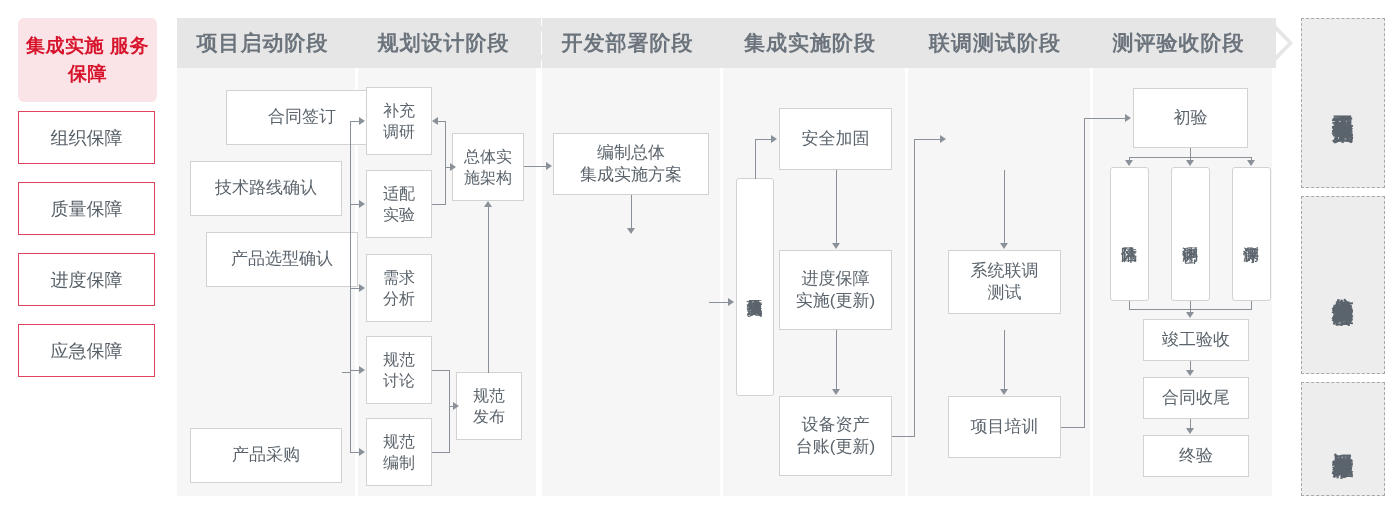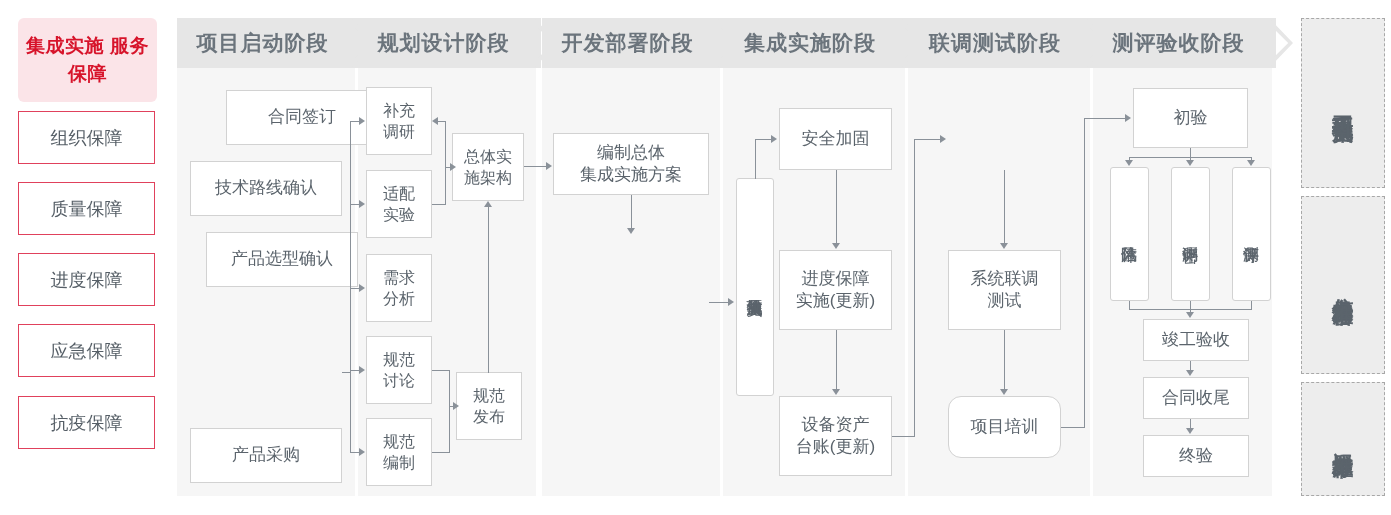--- a/index.html
+++ b/index.html
@@ -142,23 +142,20 @@
   </div>
   <div class="left-item" style="top:182px">
     <span>质量保障</span>
   </div>
   <div class="left-item" style="top:324px">
     <span>应急保障</span>
   </div>
   <div class="left-item" style="top:253px">
     <span>进度保障</span>
   </div>
-  <div class="left-item" style="top:396px">
-    <span>抗疫保障</span>
-  </div>
 
   <div class="col-body" style="left:177px;width:178px;"></div>
   <div class="col-body" style="left:358px;width:178px;"></div>
   <div class="col-body" style="left:542px;width:178px;"></div>
   <div class="col-body" style="left:723px;width:182px;"></div>
   <div class="col-body" style="left:908px;width:182px;"></div>
   <div class="col-body" style="left:1093px;width:179px;"></div>
 
   <div class="col-head" style="left:177px;width:183px;padding-left:48px;">
     <span class="label">项目启动阶段</span>
@@ -245,25 +242,25 @@
   </div>
   <div class="node" style="left:779px;top:250px;width:113px;height:80px;">
     <span>进度保障
 实施(更新)</span>
   </div>
   <div class="node" style="left:779px;top:396px;width:113px;height:80px;">
     <span>设备资产
 台账(更新)</span>
   </div>
 
-  <div class="node" style="left:948px;top:250px;width:113px;height:80px;">
+  <div class="node" style="left:948px;top:250px;width:113px;height:64px;">
     <span>系统联调
 测试</span>
   </div>
-  <div class="node" style="left:948px;top:396px;width:113px;height:62px;border-radius:13px;">
+  <div class="node" style="left:948px;top:396px;width:113px;height:62px;">
     <span>项目培训</span>
   </div>
 
   <div class="node" style="left:1133px;top:88px;width:115px;height:60px;">
     <span>初验</span>
   </div>
   <div class="node vert small" style="left:1110px;top:167px;width:39px;height:134px;">
     <span>风险评估</span>
   </div>
   <div class="node vert small" style="left:1171px;top:167px;width:39px;height:134px;">

